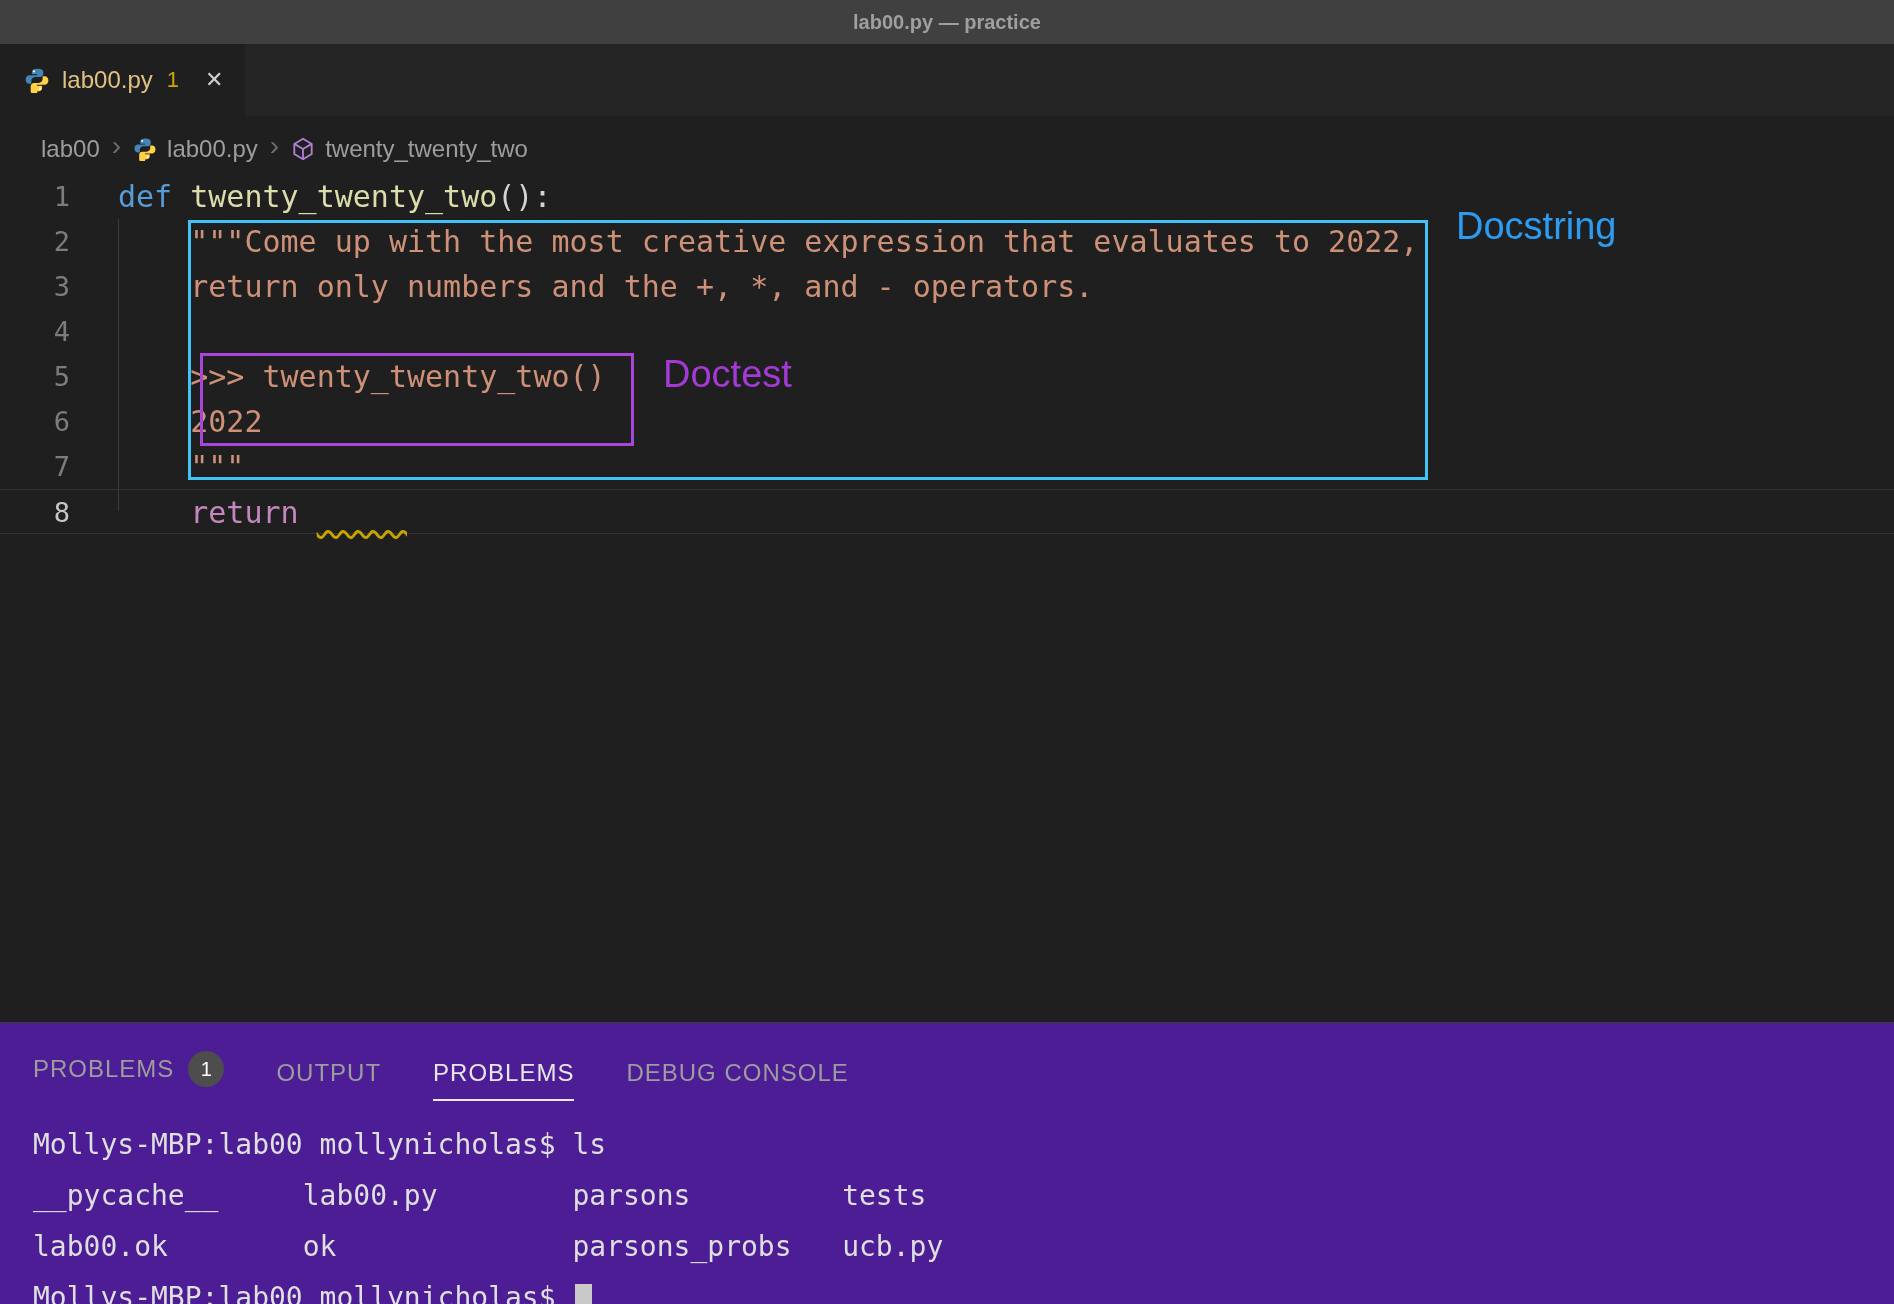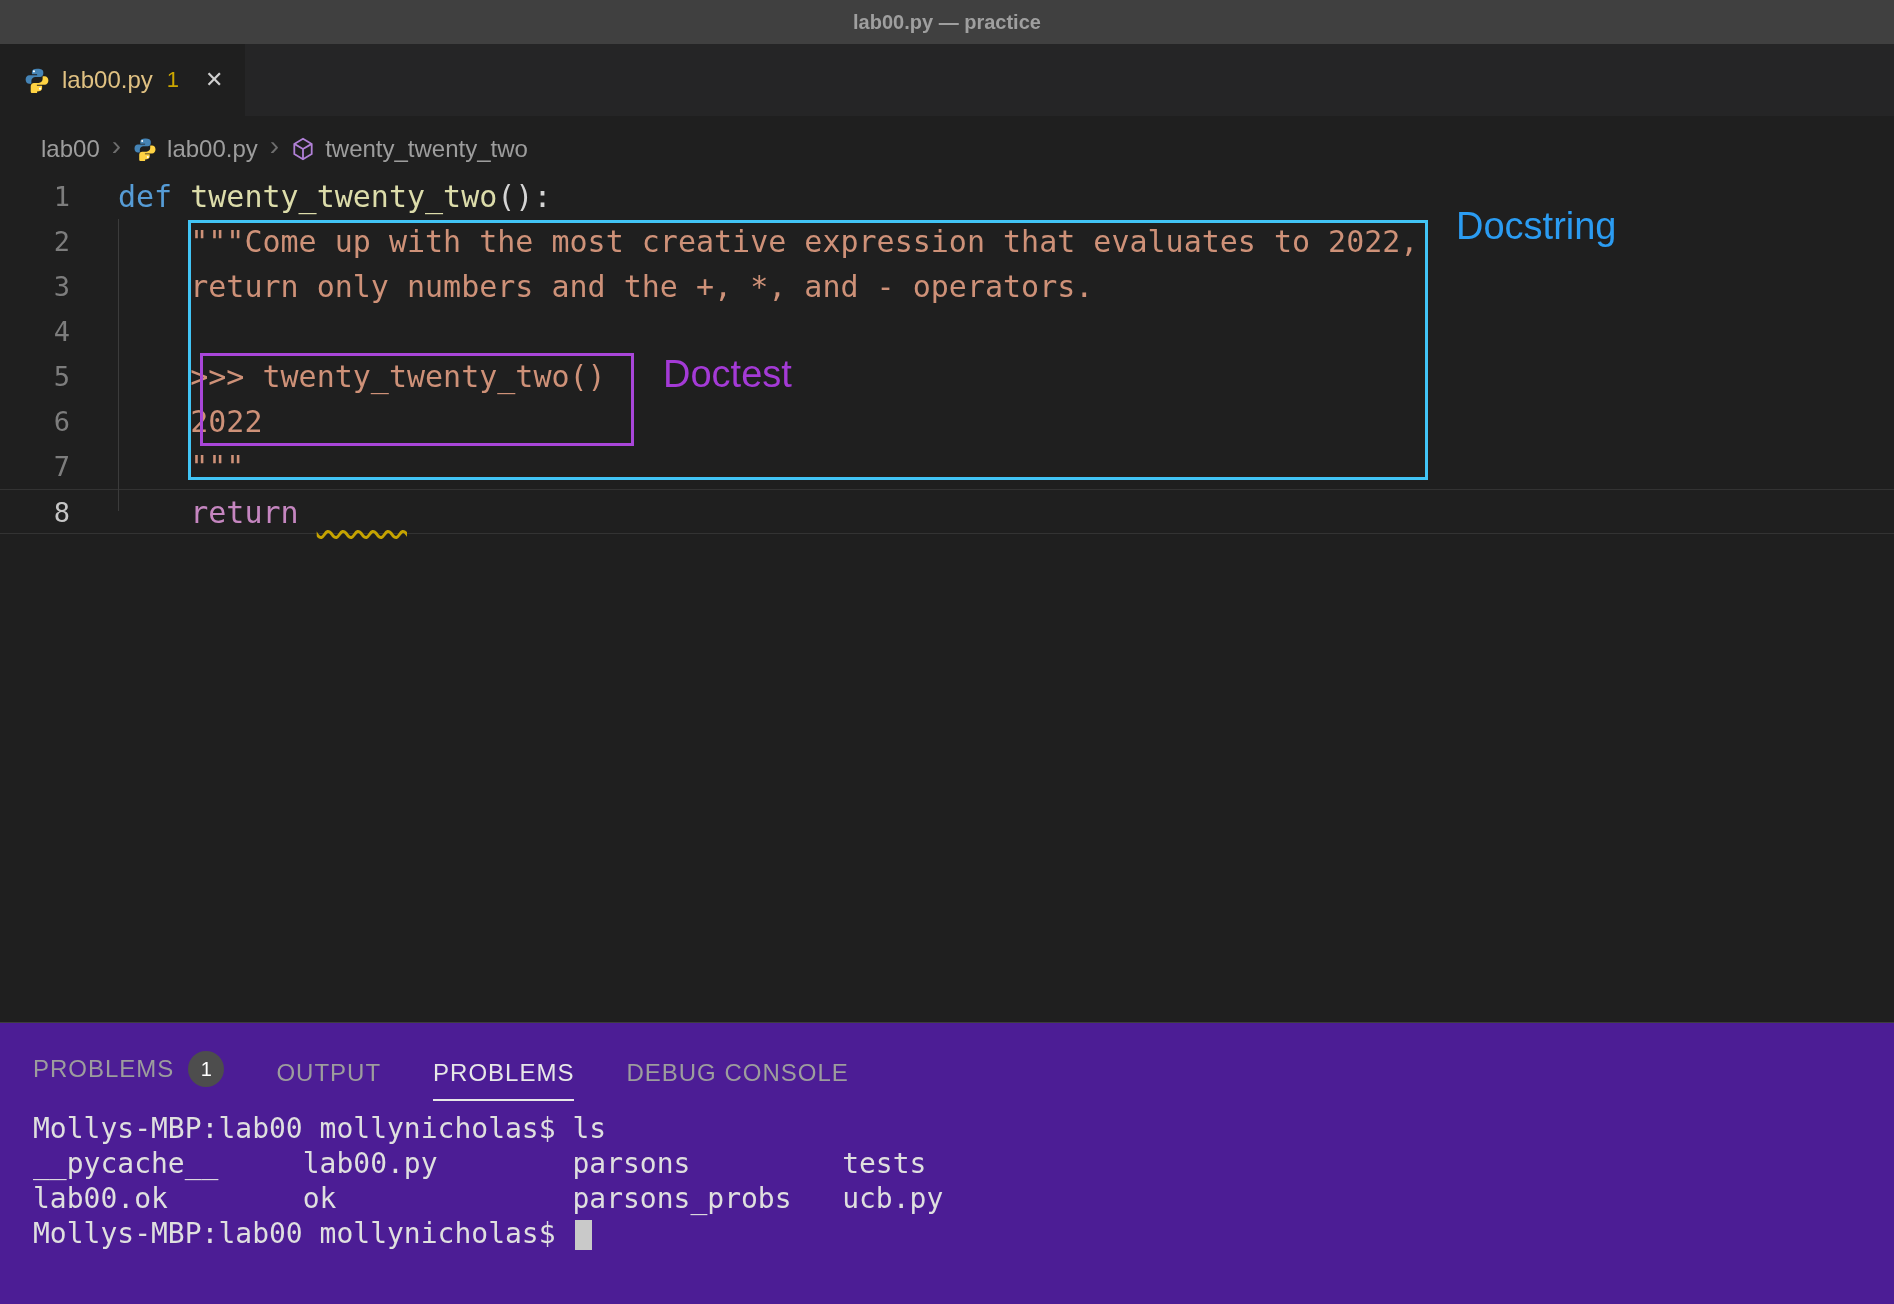--- a/index.html
+++ b/index.html
@@ -88,21 +88,21 @@
     width:36px; height:36px; border-radius:50%; background:#4d4d4d;
     color:#ffffff; font-size:20px; letter-spacing:0;
     display:inline-flex; align-items:center; justify-content:center;
     margin-left:14px;
   }
   .terminal {
     padding:10px 0 0 33px;
     font-family:"DejaVu Sans Mono", monospace;
     font-size:28px; line-height:35px; color:#dfdfdf;
   }
-  .t-line { white-space:pre; }
+  .t-line { white-space:pre;margin-top:16px; }
   .cursor {
     display:inline-block; width:17px; height:30px; background:#c9c9c9;
     vertical-align:text-bottom; margin-left:3px;
   }
 </style>
 </head>
 <body>
 
 <div class="titlebar">
   <span>lab00.py — practice</span>

